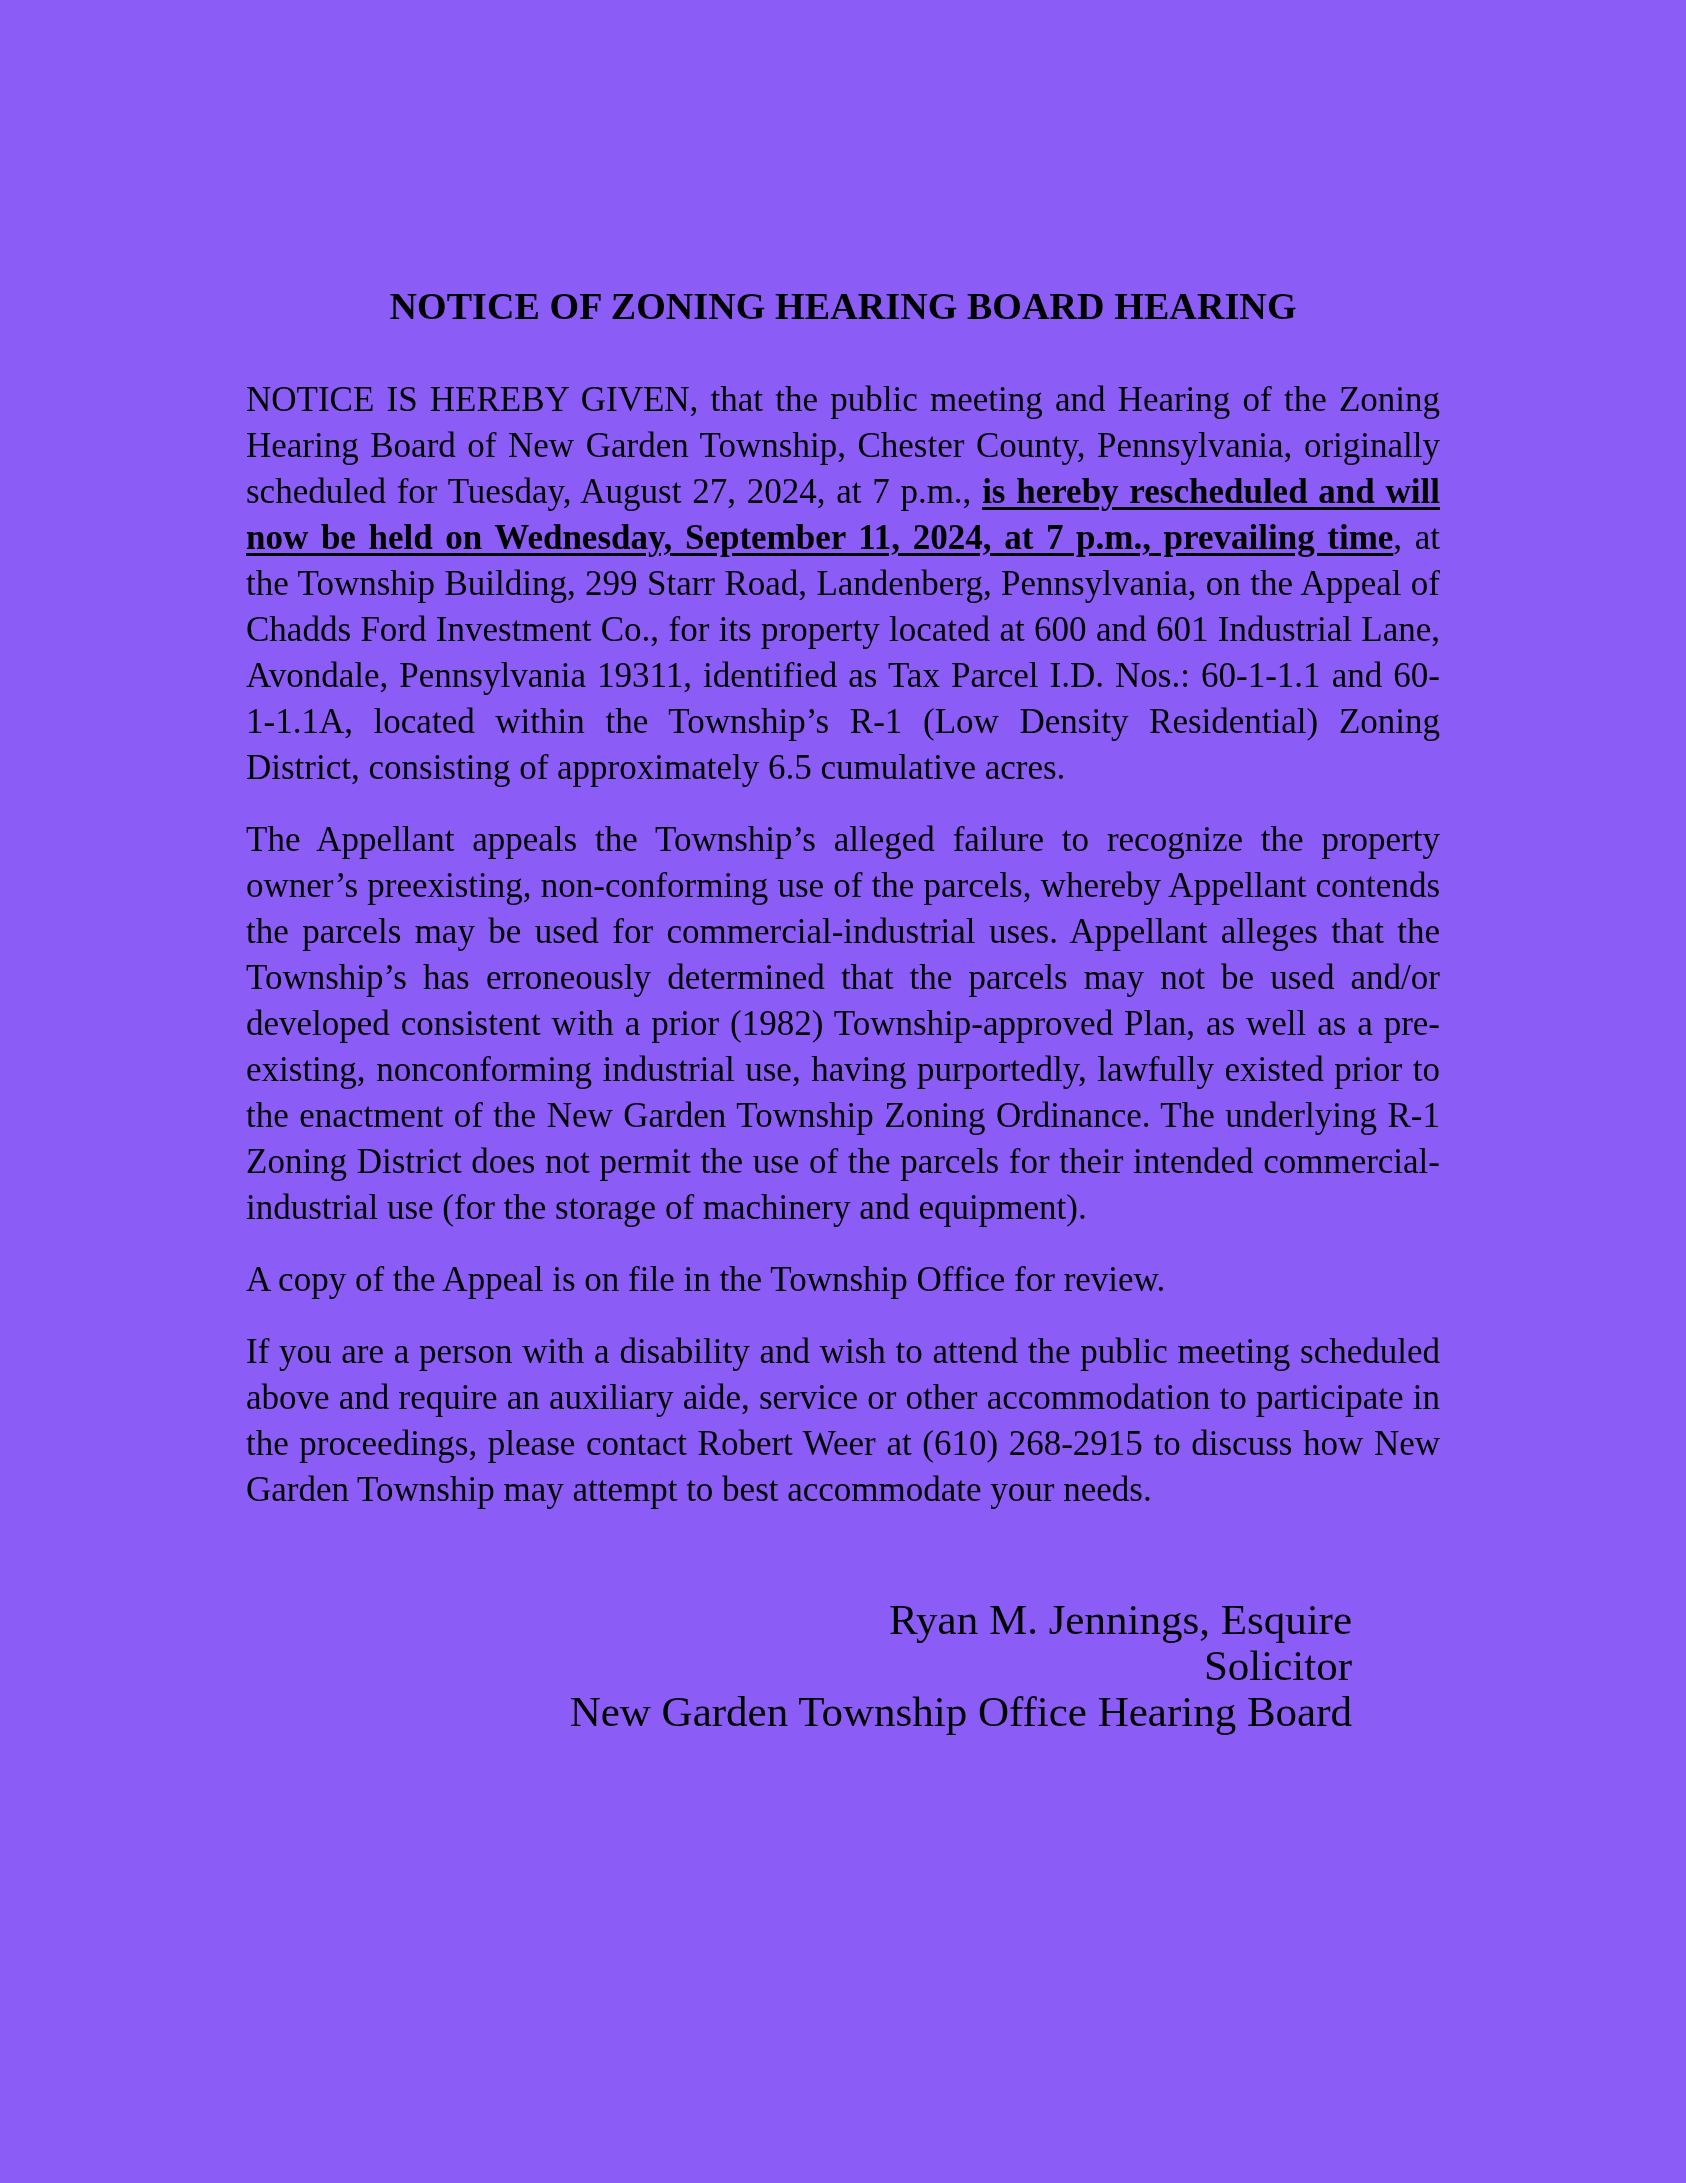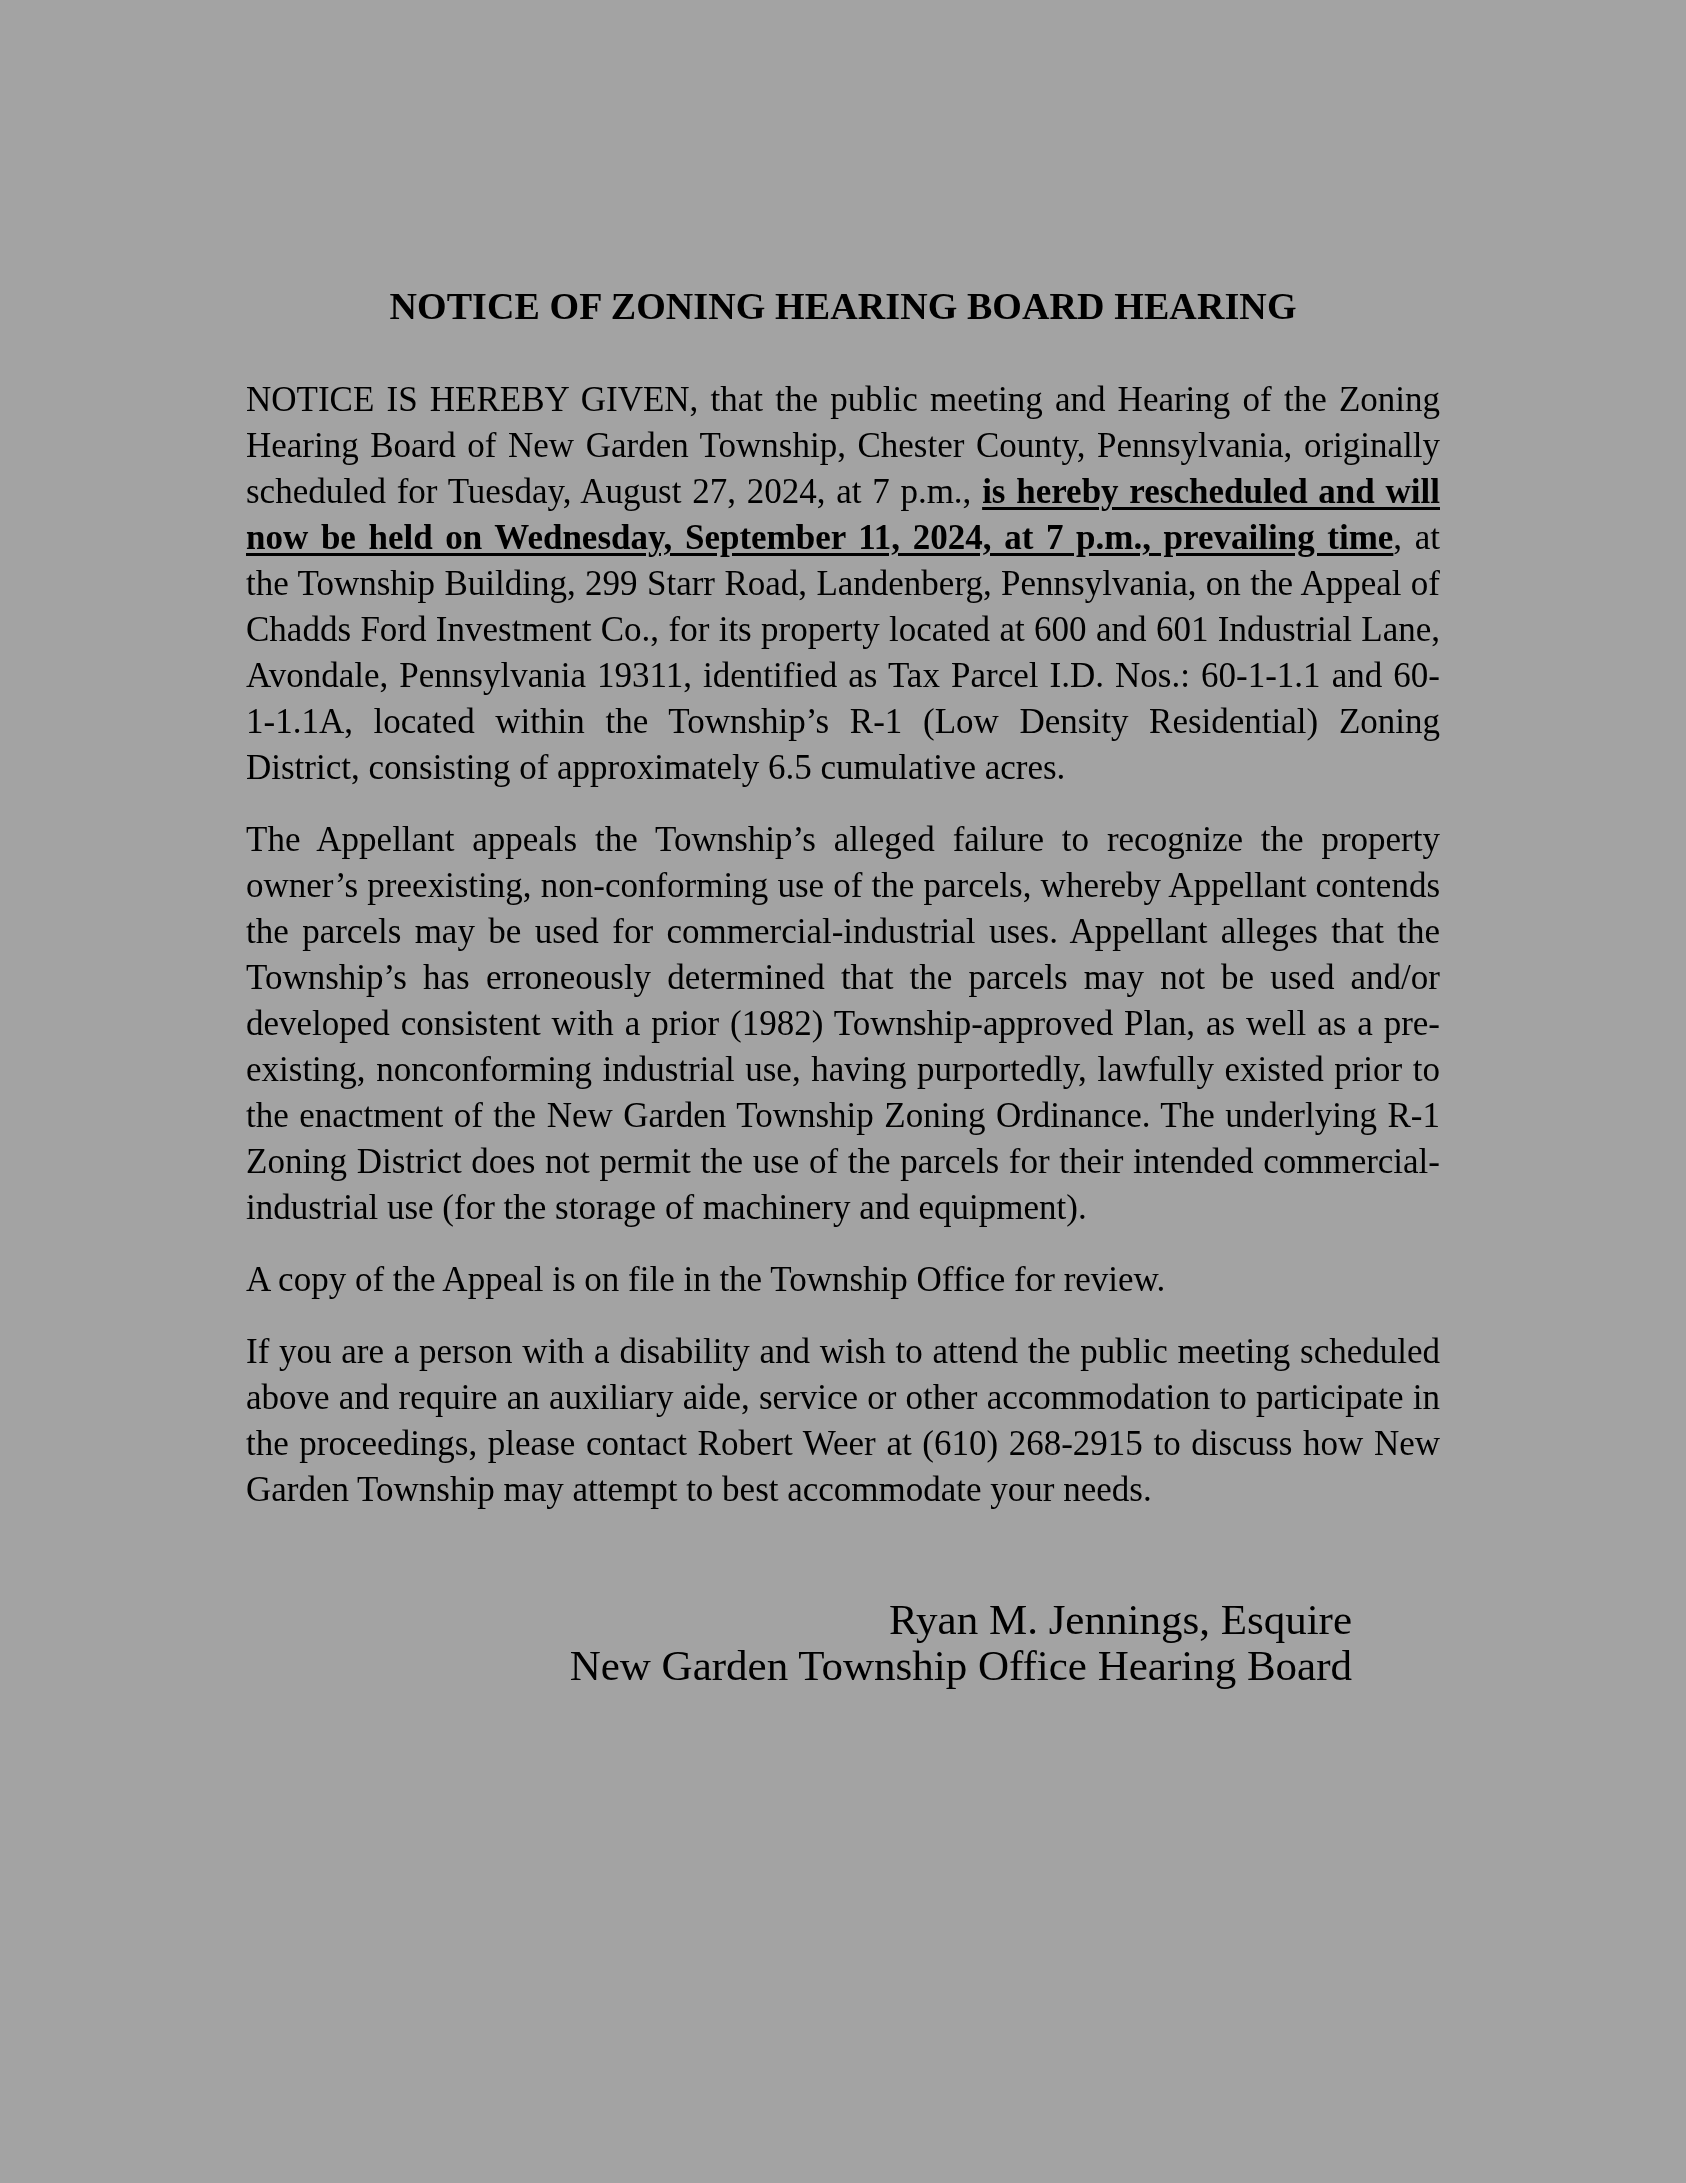--- a/index.html
+++ b/index.html
@@ -11,21 +11,21 @@
   body {
     font-family: "Liberation Serif", "DejaVu Serif", serif;
     color: #000000;
     -webkit-font-smoothing: antialiased;
   }
 
   .page {
     position: relative;
     width: 1687px;
     height: 2183px;
-    background: #a3a3a3;
+    background: #8b5cf6;
     margin: 0 auto;
     overflow: hidden;
     box-sizing: border-box;
   }
 
   
   .content {
     position: absolute;
     left: 246px;
     top: 0;
@@ -86,19 +86,20 @@
 
     <p class="para para-gap">The Appellant appeals the Township’s alleged failure to recognize the property owner’s preexisting, non-conforming use of the parcels, whereby Appellant contends the parcels may be used for commercial-industrial uses. Appellant alleges that the Township’s has erroneously determined that the parcels may not be used and/or developed consistent with a prior (1982) Township-approved Plan, as well as a pre-existing, nonconforming industrial use, having purportedly, lawfully existed prior to the enactment of the New Garden Township Zoning Ordinance. The underlying R-1 Zoning District does not permit the use of the parcels for their intended commercial-industrial use (for the storage of machinery and equipment).</p>
 
     <p class="para para-gap">A copy of the Appeal is on file in the Township Office for review.</p>
 
     <p class="para para-gap">If you are a person with a disability and wish to attend the public meeting scheduled above and require an auxiliary aide, service or other accommodation to participate in the proceedings, please contact Robert Weer at (610) 268-2915 to discuss how New Garden Township may attempt to best accommodate your needs.</p>
 
     <div class="signature">
       <span class="sig-shift">
         <span class="sig-line">Ryan M. Jennings, Esquire</span>
+        <span class="sig-line">Solicitor</span>
         <span class="sig-line">New Garden Township Office Hearing Board</span>
       </span>
     </div>
 
   </div>
 </div>
 
 
 </body></html>

